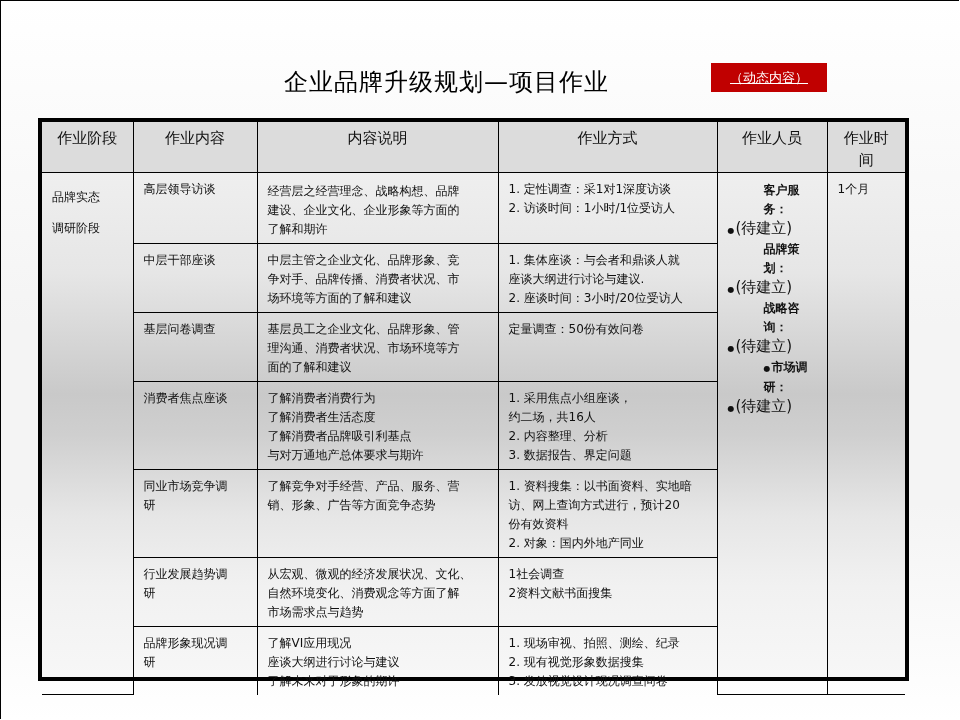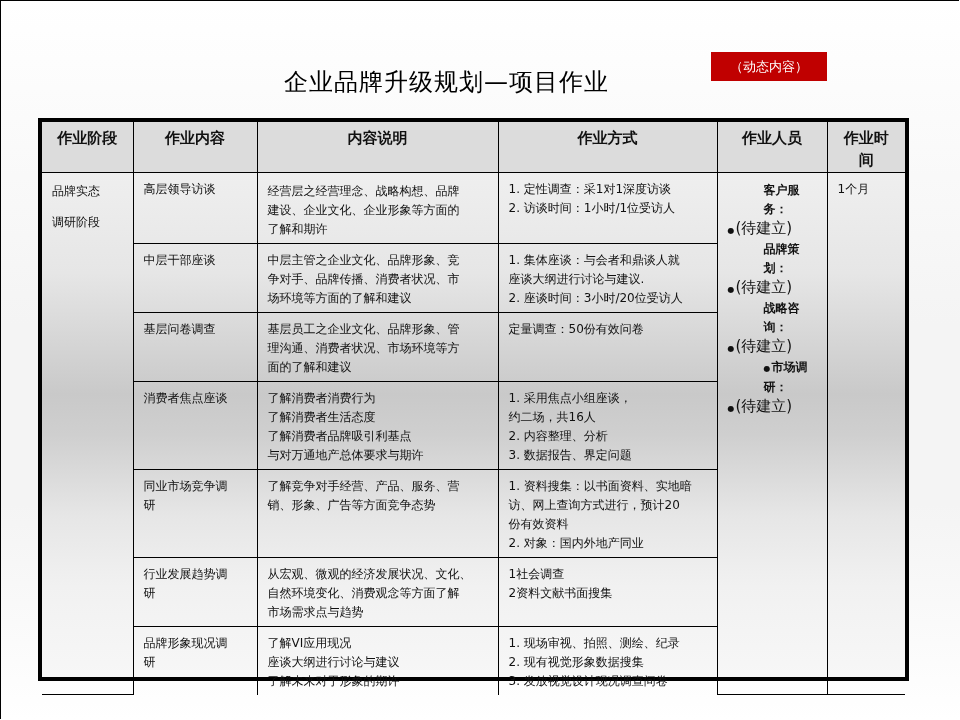--- a/index.html
+++ b/index.html
@@ -13,23 +13,23 @@
     position: absolute; left: 0; top: 0; width: 959px; height: 719px;
     border-top: 1px solid #000; border-left: 1px solid #000;
     box-sizing: border-box; pointer-events: none;
   }
   .title {
     position: absolute; left: 284px; top: 66px;
     font-size: 24px; letter-spacing: 1px; color: #000;
     white-space: nowrap;
   }
   .badge {
-    position: absolute; left: 711px; top: 52px; width: 116px; height: 29px;
+    position: absolute; left: 711px; top: 63px; width: 116px; height: 29px;
     background: #c00000; color: #fff; font-size: 13px;
-    display: flex; align-items: center; justify-content: center;
+    display: flex; align-items: center; justify-content: center; text-decoration: underline;
   }
   .table-wrap {
     position: absolute; left: 38px; top: 118px; width: 871px; height: 563px;
     border: 4px solid #000; box-sizing: border-box;
   }
   .table-body-bg {
     position: absolute; left: 0; right: 0; top: 50px; bottom: 0;
     background: linear-gradient(to bottom,
       #efefef 0%, #e6e6e6 20%, #c9c9c9 44%, #cfcfcf 52%,
       #e6e6e6 68%, #f1f1f1 82%, #f7f7f7 100%);
@@ -41,21 +41,21 @@
   }
   th, td {
     border: 1px solid #000; vertical-align: top;
     padding: 0; box-sizing: border-box;
   }
   tr:first-child th { border-top: none; }
   th:first-child, td.first-col { border-left: none; }
   th:last-child, td.last-col { border-right: none; }
   tr:last-child td { border-bottom: none; }
   thead th {
-    background: #dcdcdc; font-weight: bold; font-size: 15px;
+    background: #dcdcdc; font-weight: normal; font-size: 15px;
     line-height: 22px; height: 50px; text-align: center; padding-top: 5px;
   }
   td { background: transparent; padding: 7px 8px 4px 10px; }
   td .line { display: block; white-space: nowrap; }
   .staff-title { font-weight: bold; font-size: 12px; display: block; line-height: 19px; margin-left: 36px; }
   .staff-item { font-size: 15px; display: block; line-height: 18px; }
   .dot::before { content: "●"; font-size: 8px; margin-right: 1px; }
 </style>
 </head>
 <body>
@@ -82,21 +82,21 @@
         <th>作业内容</th>
         <th>内容说明</th>
         <th>作业方式</th>
         <th>作业人员</th>
         <th style="padding-left:14px;padding-right:14px;"><span>作业时间</span></th>
       </tr>
     </thead>
     <tbody>
 
       <tr style="height:66px">
-        <td class="first-col" rowspan="7" style="padding-top:9px;">
+        <td class="first-col" rowspan="7" style="padding-top:15px;">
           <span class="line">品牌实态</span>
           <span class="line" style="margin-top:12px;">调研阶段</span>
         </td>
         <td>高层领导访谈</td>
         <td style="padding-top:9px;margin-top:46px;">
           <span class="line">经营层之经营理念、战略构想、品牌</span>
           <span class="line">建设、企业文化、企业形象等方面的</span>
           <span class="line">了解和期许</span>
         </td>
         <td>

